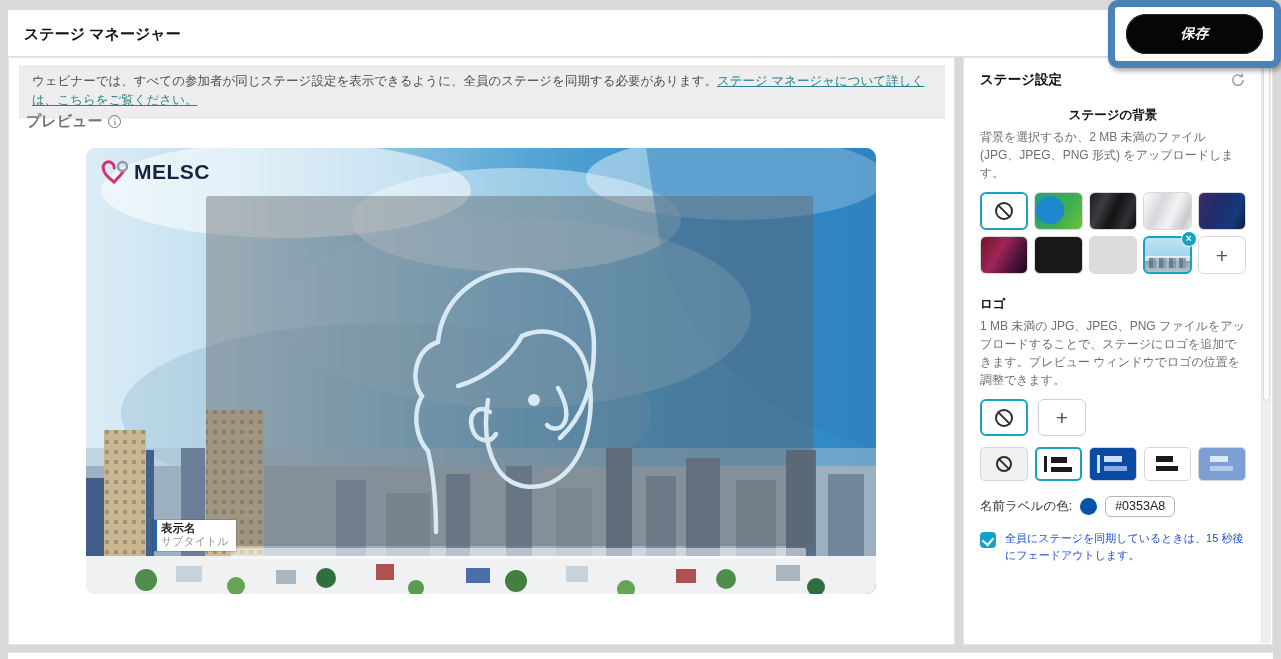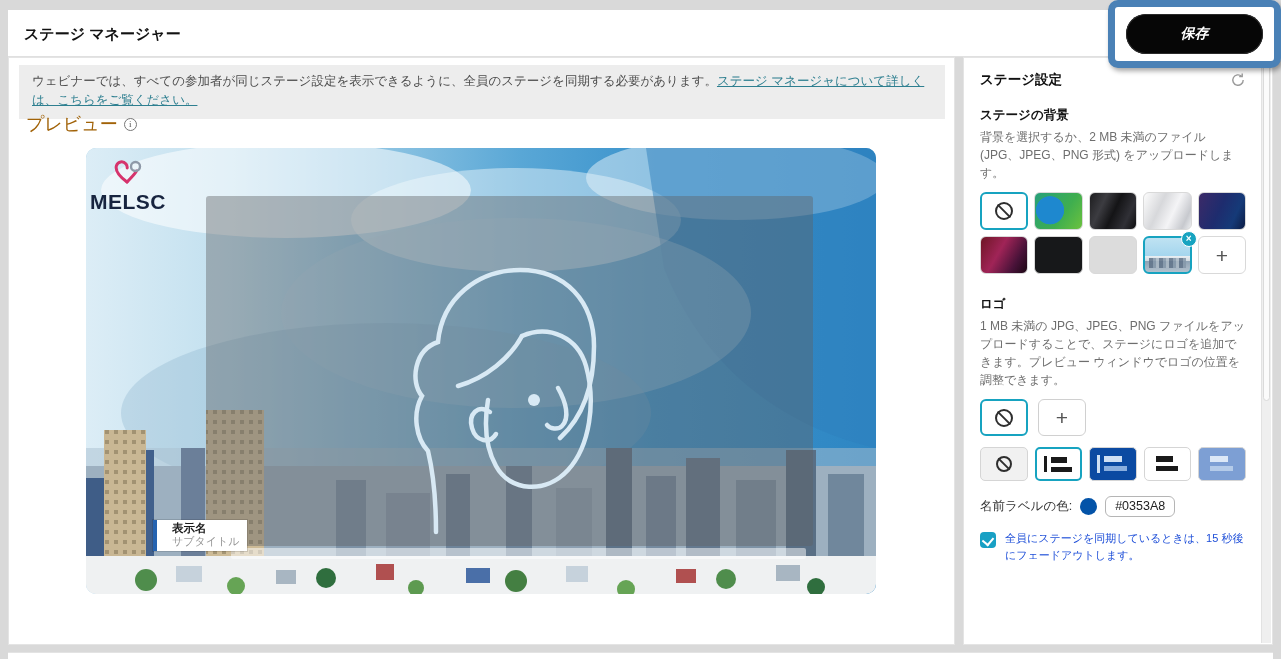--- a/index.html
+++ b/index.html
@@ -16,51 +16,51 @@
   
   .save-annot { position:absolute; left:1108px; top:0; width:173px; height:68px; border:7px solid #4a81b6; border-radius:10px; background:#fff; box-shadow:2px 3px 5px rgba(0,0,0,.35); z-index:20; display:flex; align-items:center; justify-content:center; }
   .save-btn { width:137px; height:40px; border-radius:21px; background:#060606; border:none; color:#fff; font-size:14px; font-weight:bold; font-family:inherit; cursor:pointer; box-shadow:inset 0 0 0 1px #2a2a2a;font-style:italic; }
 
   
   .main-panel { position:absolute; left:8px; top:57px; width:947px; height:588px; background:#fff; border:1px solid #e4e4e4; }
   .info-banner { position:absolute; left:10px; right:9px; top:7px; background:#ededed; padding:7px 13px 8px; font-size:12.5px; color:#4c4c4c; line-height:1.55; }
   .info-banner b { color:#3c3c3c; }
   a.link { color:#2e7f90; text-decoration:underline; cursor:pointer; }
   .preview-label-row { position:absolute; left:17px; top:54px; display:flex; align-items:center; gap:6px; }
-  .preview-label-row .lbl { font-size:18px; font-weight:normal; color:#a16207; }
+  .preview-label-row .lbl { font-size:15px; font-weight:bold; color:#737373; }
   .info-i { width:13px; height:13px; border:1px solid #777; border-radius:50%; font-size:9px; color:#555; display:inline-flex; align-items:center; justify-content:center; font-family:"Liberation Serif",serif; }
 
   
   .preview { position:absolute; left:77px; top:90px; width:790px; height:446px; border-radius:10px; overflow:hidden; background:#9fcbe4; }
   .preview svg.city { position:absolute; inset:0; }
   .video-overlay { position:absolute; left:120px; top:48px; width:607px; height:350px; background:rgba(96,98,100,0.42); border-radius:3px; }
   .ctrl-strip { position:absolute; left:145px; top:400px; width:575px; height:11px; background:rgba(255,255,255,0.5); border-radius:2px; }
   .face { position:absolute; left:312px; top:88px; width:200px; height:300px; }
-  .brand { position:absolute; left:4px; top:10px; display:flex; align-items:center; gap:4px;flex-direction:column; }
+  .brand { position:absolute; left:14px; top:10px; display:flex; align-items:center; gap:4px; }
   .brand .brand-text { font-size:21px; font-weight:bold; color:#17243f; letter-spacing:.5px; }
-  .pv-name-label { position:absolute; left:67px; top:372px; background:#fff; border-left:4px solid #2563b0; padding:1px 7px 2px 15px; box-shadow:0 0 0 1px rgba(0,0,0,.12); }
+  .pv-name-label { position:absolute; left:67px; top:372px; background:#fff; border-left:4px solid #2563b0; padding:1px 7px 2px 4px; box-shadow:0 0 0 1px rgba(0,0,0,.12); }
   .pv-name-label .nm { font-size:11.5px; font-weight:bold; color:#1a1a1a; line-height:1.25; }
   .pv-name-label .sub { font-size:11px; color:#969696; line-height:1.2; }
 
   
   .radio-row { position:absolute; left:0; right:0; top:548px; display:flex; justify-content:center; gap:46px; align-items:center; }
   .radio-item { display:flex; align-items:center; gap:8px; font-size:13px; color:#333; cursor:pointer; }
   .radio-circ { width:16px; height:16px; border-radius:50%; border:1.5px solid #9a9a9a; background:#fff; position:relative; flex:none; }
   .radio-circ.sel { border:none; background:#0b9dc9; }
   .radio-circ.sel::after { content:''; position:absolute; inset:3px; border:2.5px solid #fff; border-radius:50%; }
 
   
   .right-panel { position:absolute; left:963px; top:57px; width:310px; height:588px; background:#fff; border:1px solid #e4e4e4; }
   .rp-inner { padding:13px 26px 12px 16px; position:relative; }
   .rp-head { display:flex; align-items:center; justify-content:space-between; }
   .rp-title { font-size:13.5px; font-weight:bold; color:#111; }
   .refresh { width:16px; height:16px; cursor:pointer; }
   h3.sec { font-size:12.5px; font-weight:bold; color:#141414; }
   p.desc { font-size:12px; color:#6e6e6e; line-height:1.5; margin-top:4px; }
-  .mt18 { margin-top:18px; } .mt22 { margin-top:22px; }
+  .mt18 { margin-top:18px;text-align:center; } .mt22 { margin-top:22px; }
 
   .thumb-grid { display:grid; grid-template-columns:repeat(5,1fr); gap:6px; margin-top:10px; }
   .thumb { height:38px; border-radius:6px; border:1px solid #d9d9d9; position:relative; cursor:pointer; background:#fff; display:flex; align-items:center; justify-content:center; overflow:visible; }
   .thumb.sel { border:2px solid #17a3c0; }
   .no-icon { width:18px; height:18px; border:2px solid #2e2e2e; border-radius:50%; position:relative; }
   .no-icon::after { content:''; position:absolute; left:-2px; top:6px; width:18px; height:2px; background:#2e2e2e; transform:rotate(45deg); }
   .t-bluegreen { background:radial-gradient(circle at 32% 48%, #1e88cf 37%, rgba(30,136,207,0) 39%), linear-gradient(125deg,#27a07a 0%,#3fae4f 60%,#6cc23e 100%); }
   .t-darkwave { background:linear-gradient(115deg,#1d1d1f 0%,#3c3c41 28%,#141416 52%,#303036 78%,#0e0e10 100%); }
   .t-silver { background:linear-gradient(115deg,#fdfdfd,#d7d8db 35%,#f4f4f6 60%,#c7c9ce 85%,#edeff1); }
   .t-navy { background:linear-gradient(115deg,#3c2a68,#1e2c6e 45%,#153a78 75%,#0c1c44); }

